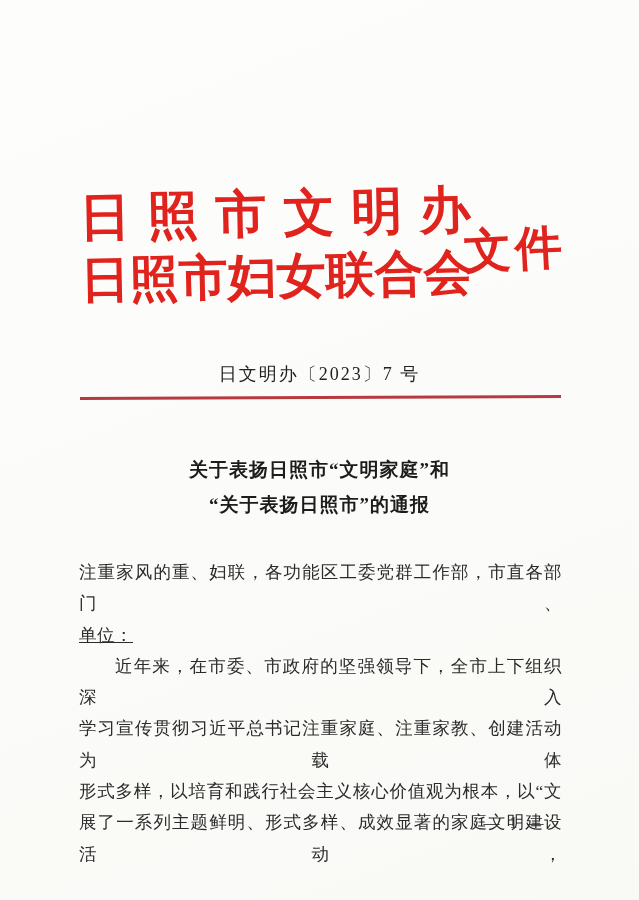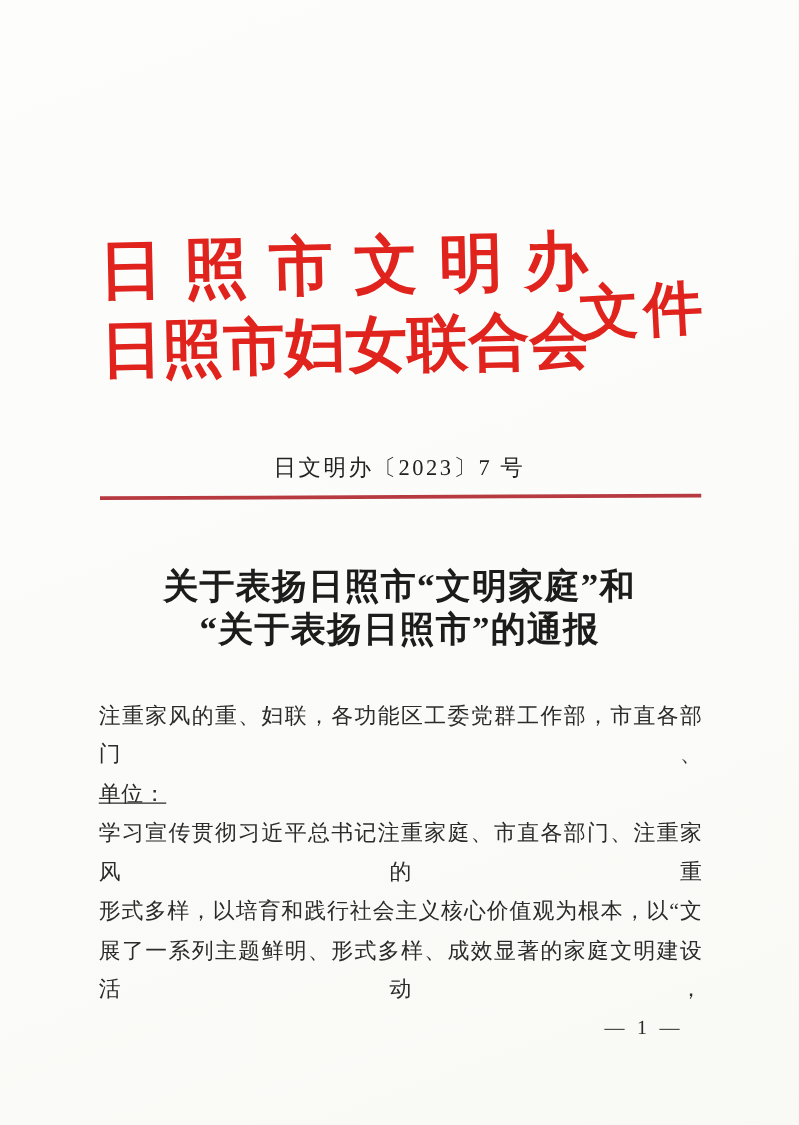--- a/index.html
+++ b/index.html
@@ -71,21 +71,21 @@
     transform: rotate(-0.25deg);
   }
 
   
   .doc-title {
     position: absolute;
     top: 452px;
     left: 0;
     width: 639px;
     text-align: center;
-    font-size: 28px;
+    font-size: 19px;
     font-weight: bold;
     line-height: 35px;
     color: #1c1c1c;
     letter-spacing: 1px;
   }
 
   
   .body-text {
     position: absolute;
     top: 557px;
@@ -137,21 +137,22 @@
   <div class="red-divider"></div>
 
   <div class="doc-title">
     <div>关于表扬日照市“文明家庭”和</div>
     <div>“关于表扬日照市”的通报</div>
   </div>
 
   <div class="body-text">
     <div class="bline">注重家风的重、妇联，各功能区工委党群工作部，市直各部门、</div>
     <div class="bline left">单位：</div>
-    <div class="bline">学习宣传贯彻习近平总书记注重家庭、市直各部门、注重家风的重</div>
+    <div class="bline indent">近年来，在市委、市政府的坚强领导下，全市上下组织深入</div>
+    <div class="bline">学习宣传贯彻习近平总书记注重家庭、注重家教、创建活动为载体</div>
     <div class="bline">形式多样，以培育和践行社会主义核心价值观为根本，以“文</div>
     <div class="bline">展了一系列主题鲜明、形式多样、成效显著的家庭文明建设活动，</div>
 
   </div>
 
   <div class="page-number">— 1 —</div>
 
 </div>
 
 </body></html>

